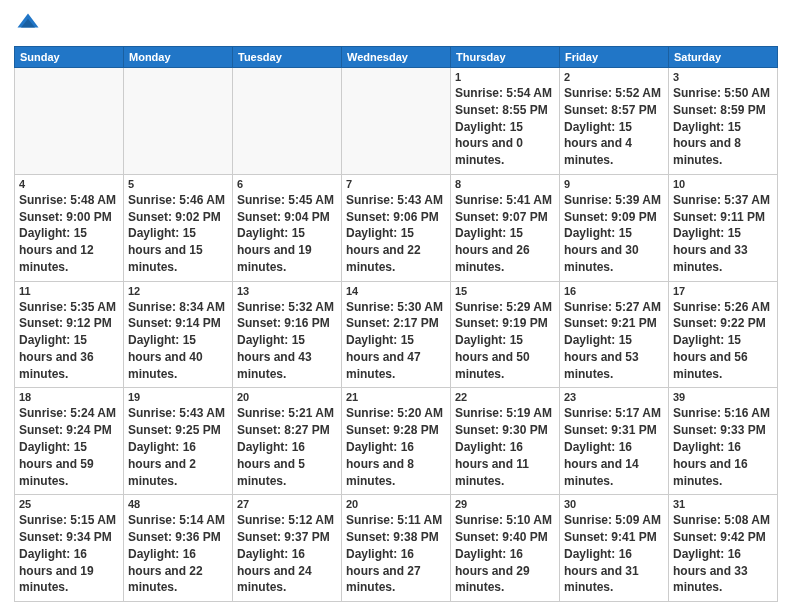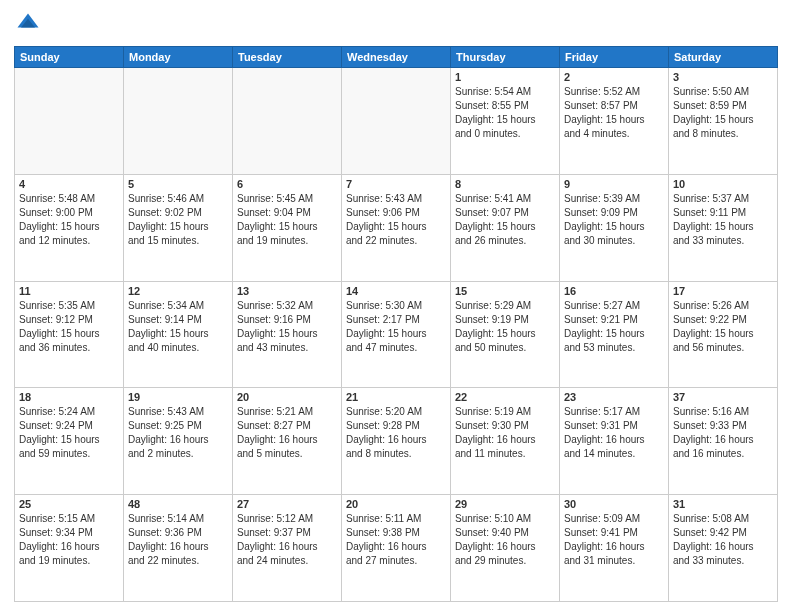--- a/index.html
+++ b/index.html
@@ -88,23 +88,24 @@
       background: #f8f8f8;
     }
     .day-number {
       font-size: 11px;
       font-weight: bold;
       color: #333;
       display: block;
       margin-bottom: 2px;
     }
     .day-info {
-      font-size: 10px;
+      font-size: 12px;
       color: #333;
       line-height: 1.4;
+      font-weight: bold;
     }
   </style>
 </head>
 <body>
 
 <div class="page">
   <div class="header">
     <div class="logo">
       <svg class="logo-icon" viewBox="0 0 32 32">
         <polygon points="16,4 28,20 4,20" fill="#2176c7"></polygon>
@@ -215,21 +216,21 @@
         <tr>
           <td>
             <span class="day-number">11</span>
             <div class="day-info">Sunrise: 5:35 AM
 Sunset: 9:12 PM
 Daylight: 15 hours
 and 36 minutes.</div>
           </td>
           <td>
             <span class="day-number">12</span>
-            <div class="day-info">Sunrise: 5:34 AM
+            <div class="day-info">Sunrise: 8:34 AM
 Sunset: 9:14 PM
 Daylight: 15 hours
 and 40 minutes.</div>
           </td>
           <td>
             <span class="day-number">13</span>
             <div class="day-info">Sunrise: 5:32 AM
 Sunset: 9:16 PM
 Daylight: 15 hours
 and 43 minutes.</div>
@@ -300,21 +301,21 @@
 and 11 minutes.</div>
           </td>
           <td>
             <span class="day-number">23</span>
             <div class="day-info">Sunrise: 5:17 AM
 Sunset: 9:31 PM
 Daylight: 16 hours
 and 14 minutes.</div>
           </td>
           <td>
-            <span class="day-number">37</span>
+            <span class="day-number">39</span>
             <div class="day-info">Sunrise: 5:16 AM
 Sunset: 9:33 PM
 Daylight: 16 hours
 and 16 minutes.</div>
           </td>
         </tr>
         <tr>
           <td>
             <span class="day-number">25</span>
             <div class="day-info">Sunrise: 5:15 AM

